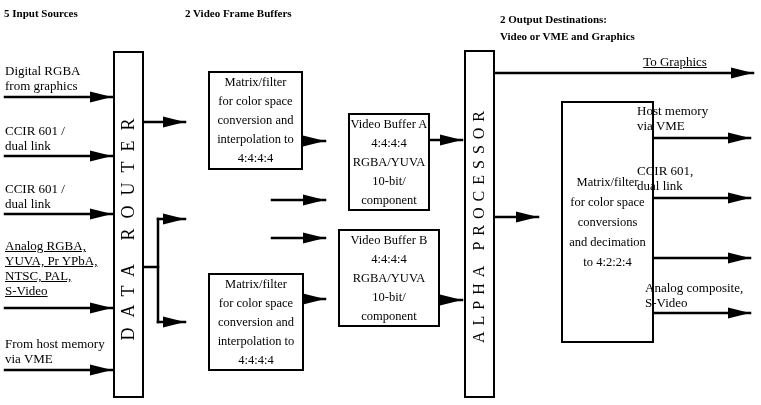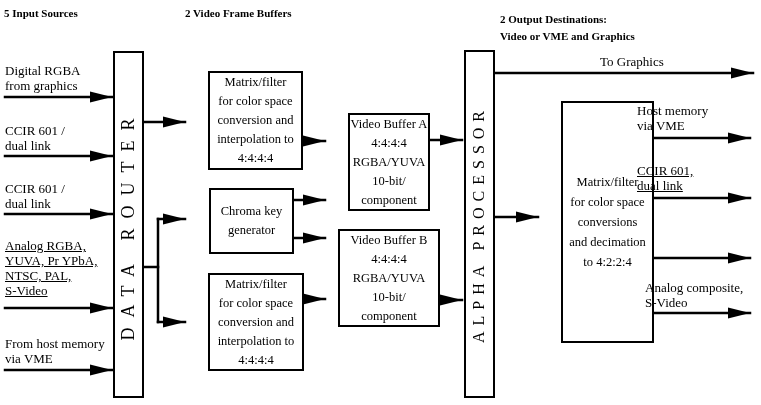--- a/index.html
+++ b/index.html
@@ -68,23 +68,23 @@
   #hdr-inputs  { left:4px;   top:5px; }
   #hdr-buffers { left:185px; top:5px; }
   #hdr-outputs { left:500px; top:5px;margin-top:6px; }
   
   #in-lbl-0 { left:5px; top:63px; }
   #in-lbl-1 { left:5px; top:123px; }
   #in-lbl-2 { left:5px; top:181px; }
   #in-lbl-3 { left:5px; top:238px;text-decoration:underline; }
   #in-lbl-4 { left:5px; top:336px; }
   
-  #out-lbl-0 { left:600px; top:54px; width:150px; text-align:left; }
+  #out-lbl-0 { left:600px; top:54px; width:150px; text-align:center;text-decoration:underline; }
   #out-lbl-1 { left:637px; top:103px; }
-  #out-lbl-2 { left:637px; top:163px;text-decoration:underline; }
+  #out-lbl-2 { left:637px; top:163px; }
   #out-lbl-3 { left:637px; top:223px; }
   #out-lbl-4 { left:637px; top:280px;margin-left:8px; }
   #wires { position: absolute; left:0; top:0; }
   #wires line { stroke:#000000; stroke-width:2.5px; stroke-linecap:square; }
 </style>
 </head>
 <body>
 
 <div id="stage">
 
@@ -144,22 +144,20 @@
 via VME</div>
 
   <div class="vbox" id="data-router">
     <span class="vtext">DATA ROUTER</span>
   </div>
   <div class="box" id="matrix-top">Matrix/filter
 for color space
 conversion and
 interpolation to
 4:4:4:4</div>
-  <div class="box" id="chroma-key">Chroma key
-generator</div>
   <div class="box" id="matrix-bottom">Matrix/filter
 for color space
 conversion and
 interpolation to
 4:4:4:4</div>
   <div class="box" id="buffer-a">Video Buffer A
 4:4:4:4
 RGBA/YUVA
 10-bit/
 component</div>

